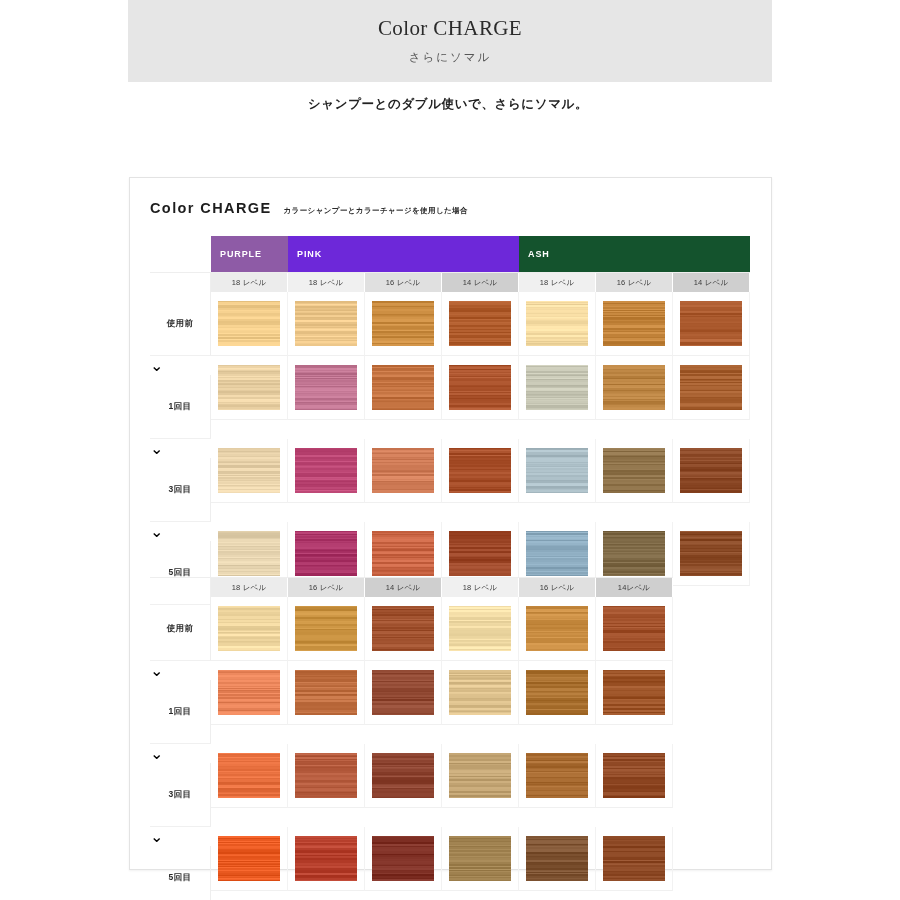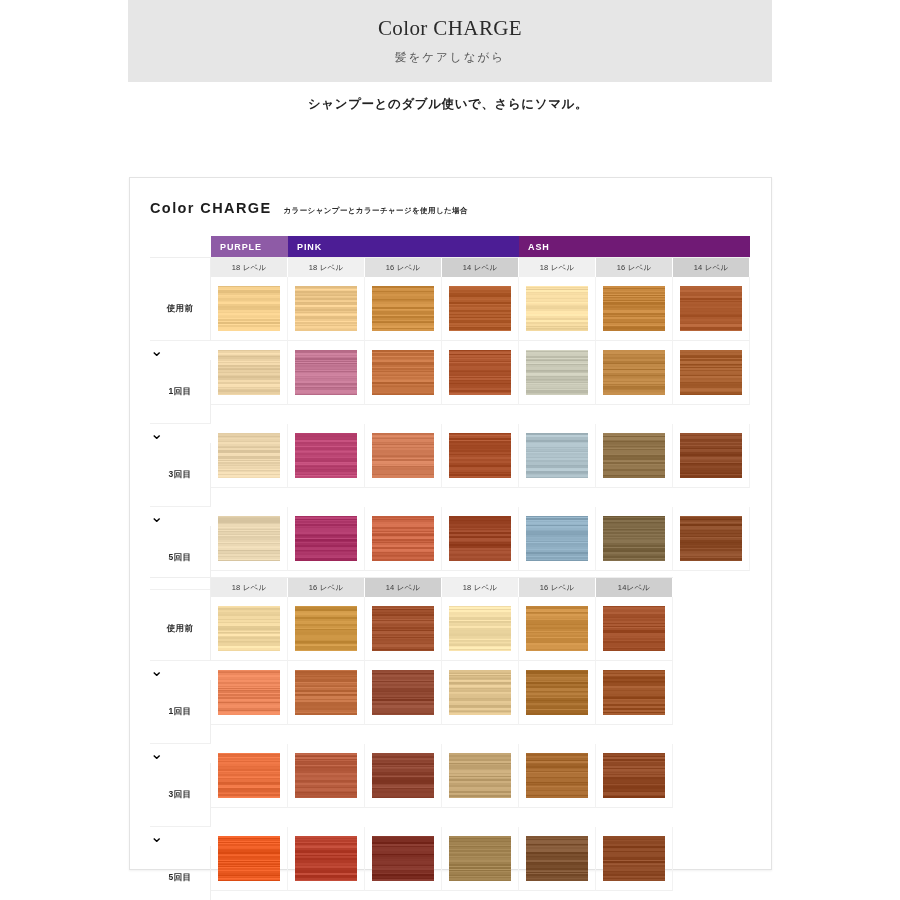--- a/index.html
+++ b/index.html
@@ -47,21 +47,21 @@
   .tbl-head { display:flex; align-items: baseline; padding: 22px 0 0 20px; }
   .tbl-head .t-en {
     font-size: 14.5px; font-weight: bold; color: #1d1d1d; letter-spacing: 1.4px;
   }
   .tbl-head .t-ja { margin-left: 12px; font-size: 7.5px; font-weight: bold; color: #2b2b2b; letter-spacing:.4px; }
 
   
   .tbl { position:absolute; }
   .tbl-row { display: flex; }
 
-  .brandbar { height: 21px; display:flex; align-items:center; color:#fff;
+  .brandbar { height: 36px; display:flex; align-items:center; color:#fff;
               font-size: 9px; font-weight: bold; letter-spacing: .9px; padding-left: 9px; }
 
   .lvl { height: 19px; display:flex; align-items:center; justify-content:center;
          font-size: 7.5px; color:#3a3a3a; letter-spacing:.2px;
          border-right: 1px solid #fff; }
 
   .swatch-cell { height: 64px; display:flex; align-items:center; justify-content:center;
                  border-bottom: 1px solid #f0f0f0; }
   .swatch { width: 62px; height: 45px; position: relative; overflow:hidden; }
 
@@ -76,40 +76,40 @@
 
   .grid-sep { border-right: 1px solid #f2f2f2; }
 </style>
 </head>
 <body>
 
 <div id="page">
 
   <div class="banner">
     <div class="banner-title">Color CHARGE</div>
-    <div class="banner-sub">髪をケアしながら</div>
+    <div class="banner-sub">さらにソマル</div>
   </div>
 
   <div class="lede">
     <div class="lede-head">シャンプーとのダブル使いで、さらにソマル。</div>
   </div>
 
   <div class="card">
     <div class="tbl-head">
       <span class="t-en">Color CHARGE</span>
       <span class="t-ja">カラーシャンプーとカラーチャージを使用した場合</span>
     </div>
 
     <div id="tables-host">
         <div class="tbl" style="left: 20px; top: 58px;">
           <div class="tbl-row">
             <div class="blankcell2" style="width: 61px; flex: 0 0 61px;"></div>
             <div class="brandbar" style="background: rgb(142, 91, 166); width: 77px; flex: 0 0 77px;">PURPLE</div>
-            <div class="brandbar" style="background: #4c1d95; width: 231px; flex: 0 0 231px;">PINK</div>
-            <div class="brandbar" style="background: #701a75; width: 231px; flex: 0 0 231px;">ASH</div>
+            <div class="brandbar" style="background: #6d28d9; width: 231px; flex: 0 0 231px;">PINK</div>
+            <div class="brandbar" style="background: #14532d; width: 231px; flex: 0 0 231px;">ASH</div>
           </div>
           <div class="tbl-row topline">
             <div class="blankcell" style="width: 61px; flex: 0 0 61px;"></div>
             <div class="lvl" style="background: rgb(236, 236, 236); width: 77px; flex: 0 0 77px;">18 レベル</div>
             <div class="lvl" style="background: rgb(240, 240, 240); width: 77px; flex: 0 0 77px;">18 レベル</div>
             <div class="lvl" style="background: rgb(224, 224, 224); width: 77px; flex: 0 0 77px;">16 レベル</div>
             <div class="lvl" style="background: rgb(207, 207, 207); width: 77px; flex: 0 0 77px;">14 レベル</div>
             <div class="lvl" style="background: rgb(240, 240, 240); width: 77px; flex: 0 0 77px;">18 レベル</div>
             <div class="lvl" style="background: rgb(224, 224, 224); width: 77px; flex: 0 0 77px;">16 レベル</div>
             <div class="lvl" style="background: rgb(207, 207, 207); width: 77px; flex: 0 0 77px;">14 レベル</div>

